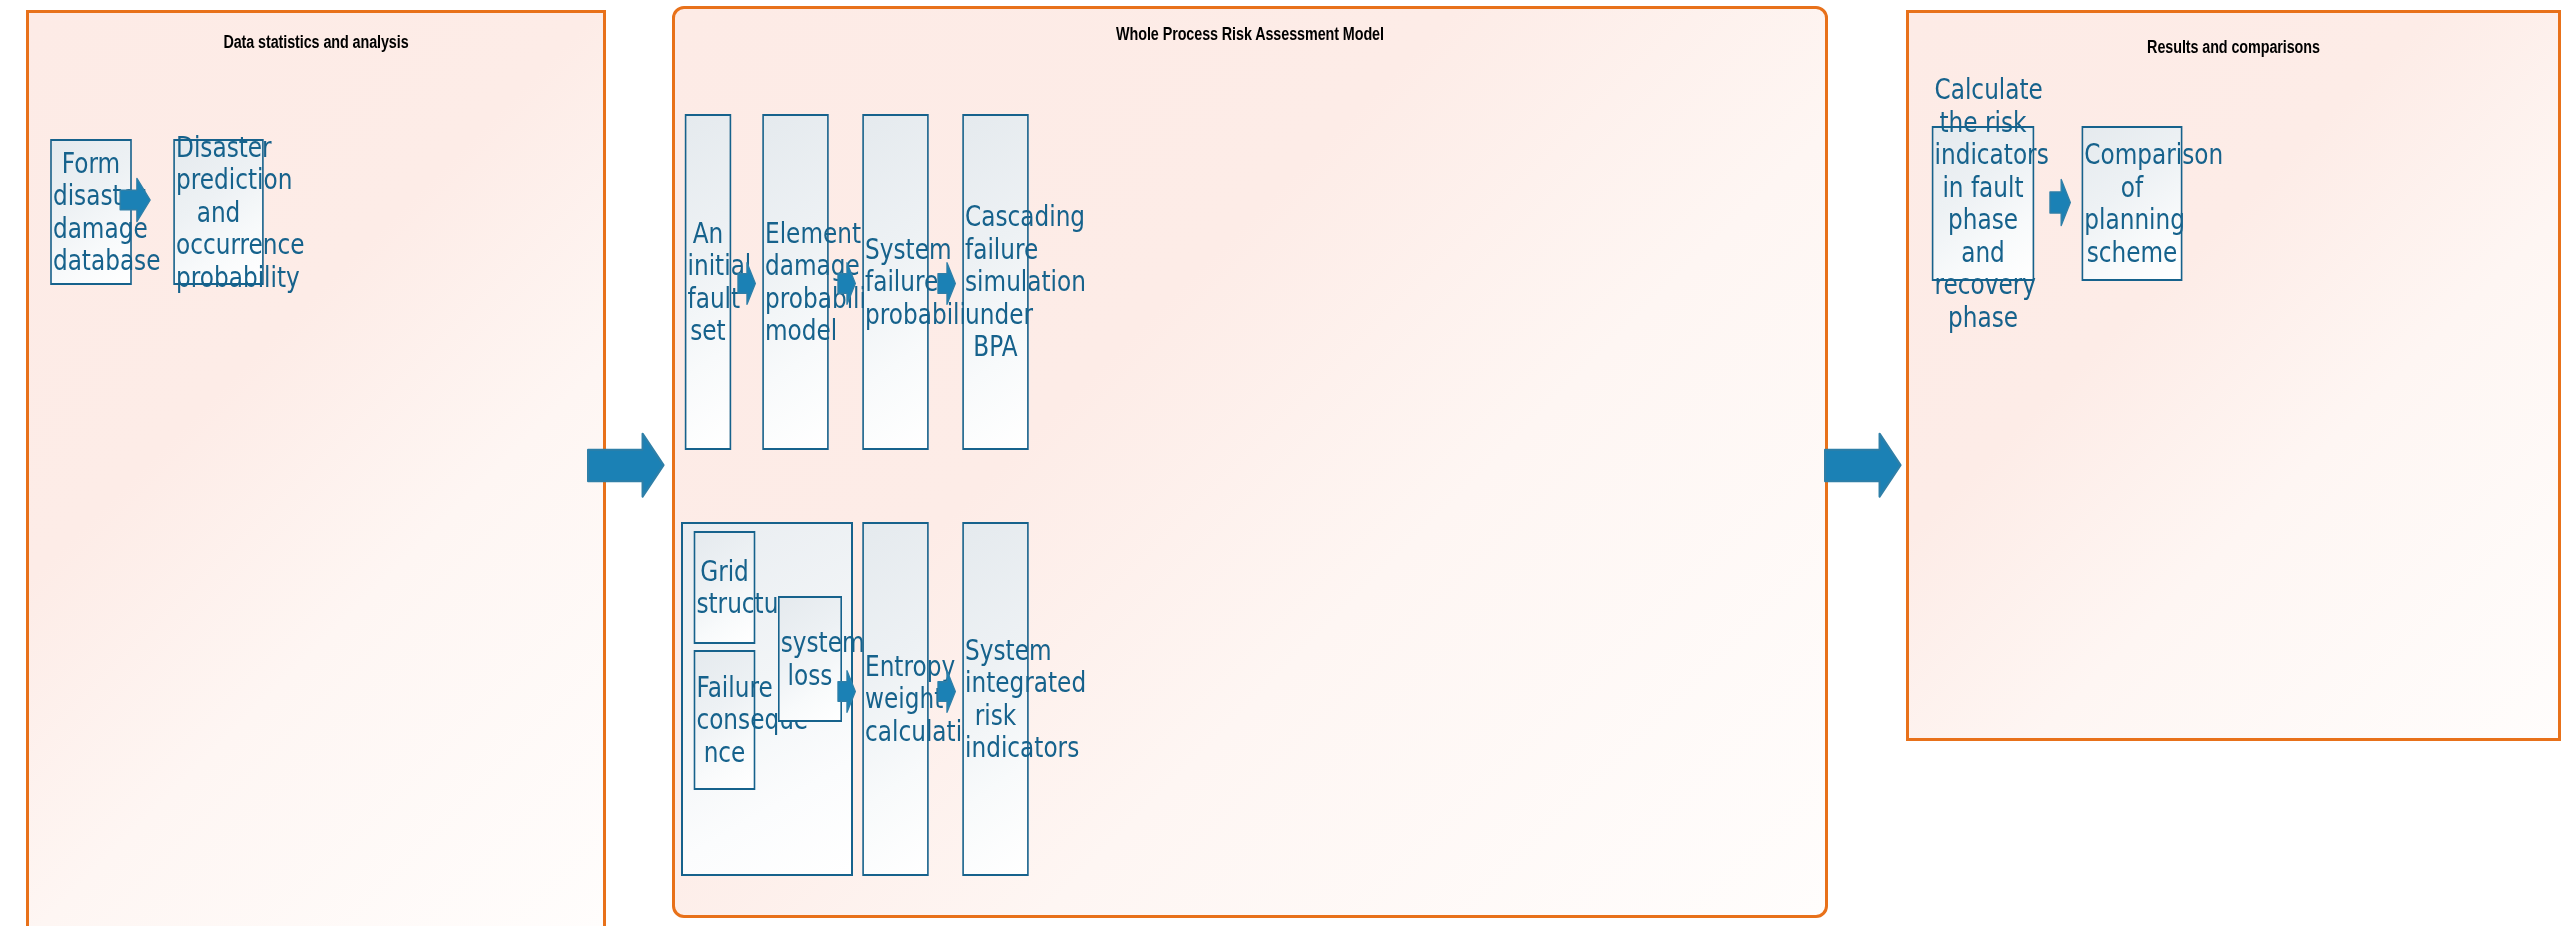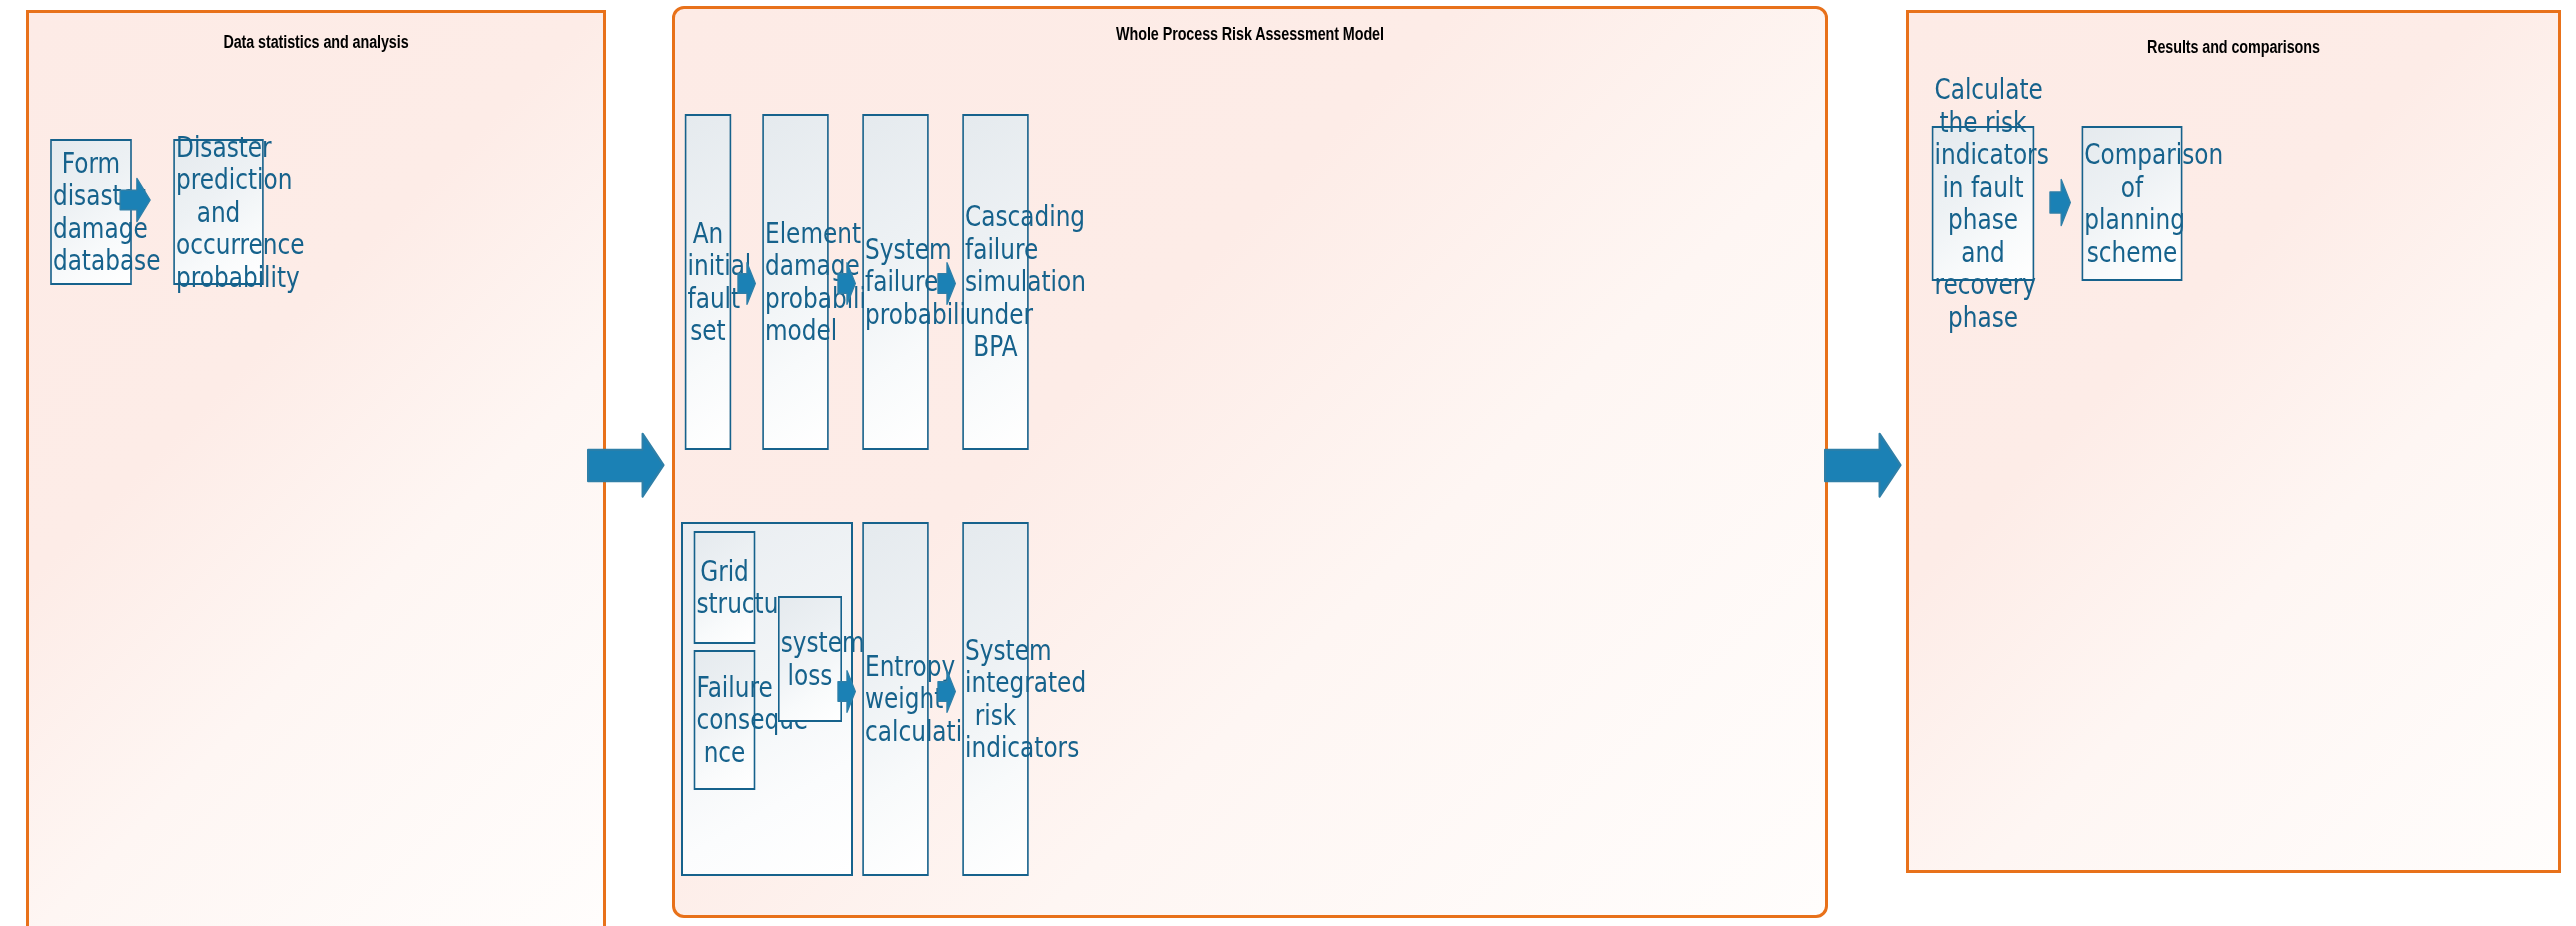--- a/index.html
+++ b/index.html
@@ -9,21 +9,21 @@
   }
   
   .panel{
     position:absolute;
     border:3.5px solid #E8711A;
     background:linear-gradient(135deg,#FDEBE6 0%,#FDECE7 38%,#FEF6F3 62%,#FFFDFC 100%);
     box-sizing:border-box;
   }
   #panel-1{left:26px;  top:9.8px; width:580px;  height:924px;}
   #panel-2{left:672px; top:5.6px;  width:1156px; height:912px;border-radius:12px;}
-  #panel-3{left:1906px;top:9.8px; width:655px;  height:863px;}
+  #panel-3{left:1906px;top:9.8px; width:655px;  height:731px;}
 
   .panel-title{
     position:absolute;left:0;right:0;text-align:center;
     font-weight:bold;color:#000000;
     font-family:"Liberation Sans","DejaVu Sans",sans-serif;
     font-size:17.5px;letter-spacing:-0.1px;
     transform:scaleX(0.82);
     white-space:nowrap;
   }
   #title-1{top:19.6px;}

